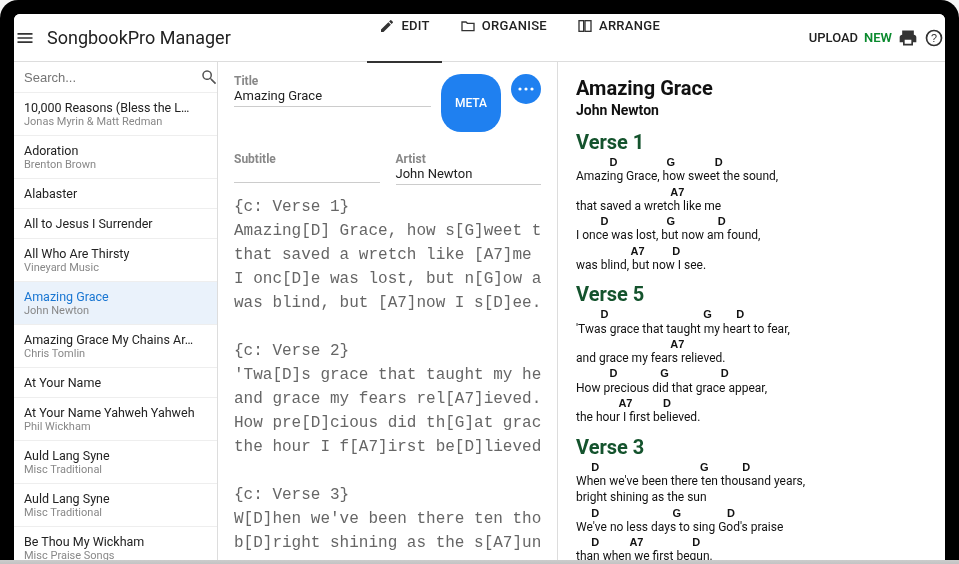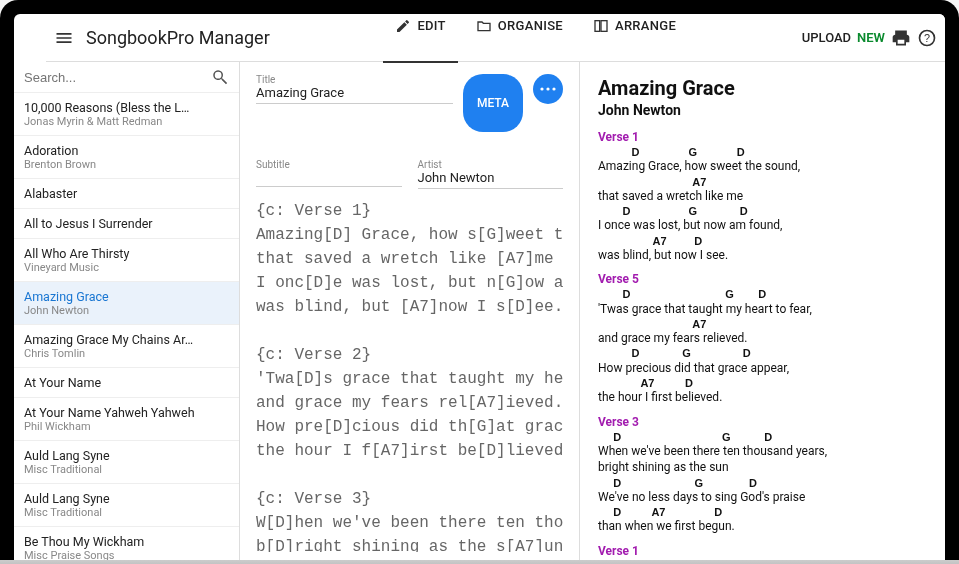--- a/index.html
+++ b/index.html
@@ -37,25 +37,24 @@
       overflow: hidden;
       display: flex;
       flex-direction: column;
       font-size: 13px;
       color: #222;
     }
     .toolbar {
       height: 48px;
       display: flex;
       align-items: center;
-      padding: 0 8px;
+      padding: 0 1px;
       gap: 6px;
       border-bottom: 1px solid #ddd;
       background: #fff;
-      margin-left: 32px;
     }
     .app-title { font-size: 18px; font-weight: 400; margin-left: 6px; }
     .spacer { flex: 1; }
     .nav-item {
       display: flex;
       gap: 6px;
       padding: 6px 12px;
       font-size: 13px;
       letter-spacing: 0.3px;
       font-weight: 500;
@@ -63,21 +62,21 @@
       border-bottom: 2px solid transparent;
       height: 51px;
     }
     .nav-item.active { border-bottom-color: #333; }
     .nav-right { display: flex; align-items: center; gap: 6px; }
     .upload-label { font-weight: 500; font-size: 13px; }
     .new-label { color: #0a8a2e; font-weight: 600; font-size: 13px; }
     .icon-btn { cursor: pointer; display: flex; }
     .main { display: flex; flex: 1; overflow: hidden; }
     .sidebar {
-      width: 226px;
+      width: 204px;
       border-right: 1px solid #ddd;
       display: flex;
       flex-direction: column;
     }
     .search-row {
       display: flex;
       align-items: center;
       padding: 6px 10px;
       border-bottom: 1px solid #eee;
     }
@@ -105,23 +104,23 @@
       width: 340px;
       border-right: 1px solid #ddd;
       padding: 12px 16px;
       display: flex;
       flex-direction: column;
       gap: 10px;
     }
     .editor-head { display: flex; gap: 10px; align-items: flex-start; margin-bottom: 4px; }
     .fields { flex: 1; }
     .field { margin-bottom: 8px; }
-    .field-label { font-size: 10px; color: #888; }
+    .field-label { font-size: 12px; color: #888; font-weight: bold; }
     .field-value { font-size: 13px; color: #222; border-bottom: 1px solid #ccc; padding-bottom: 3px; min-height: 17px; }
-    .field-row { display: flex; gap: 16px; margin-top: 13px; }
+    .field-row { display: flex; gap: 16px; margin-top: 6px; }
     .field-row .field { flex: 1; margin: 0; }
     .pill {
       border-radius: 20px;
       padding: 22px 14px;
       font-size: 12px;
       font-weight: 500;
       color: #fff;
       cursor: pointer;
       background: #1f80f0;
     }
@@ -143,21 +142,21 @@
       line-height: 1.5;
       overflow: hidden;
     }
     .preview {
       flex: 1;
       padding: 14px 18px;
       overflow-y: auto;
     }
     .preview h1 { font-size: 20px; font-weight: 700; margin-bottom: 2px; color: #111; }
     .preview h2.artist { font-size: 14px; font-weight: 700; margin-bottom: 12px; color: #111; }
-    .preview h3.section { font-size: 12px; font-weight: 700; margin: 10px 0 2px; color: #a21caf; }
+    .preview h3.section { font-size: 20px; font-weight: 700; margin: 10px 0 2px; color: #14532d; }
     .chord-line { font-family: Arial,sans-serif; font-size: 11px; font-weight: 700; color: #111; white-space: pre; line-height: 1.2; }
     .lyric-line { font-size: 12px; color: #111; line-height: 1.2; margin-bottom: 2px; }
     svg { display: block; }
   </style>
 </head>
 <body>
 
 <div class="laptop">
   <div class="screen">
     <div class="toolbar">

